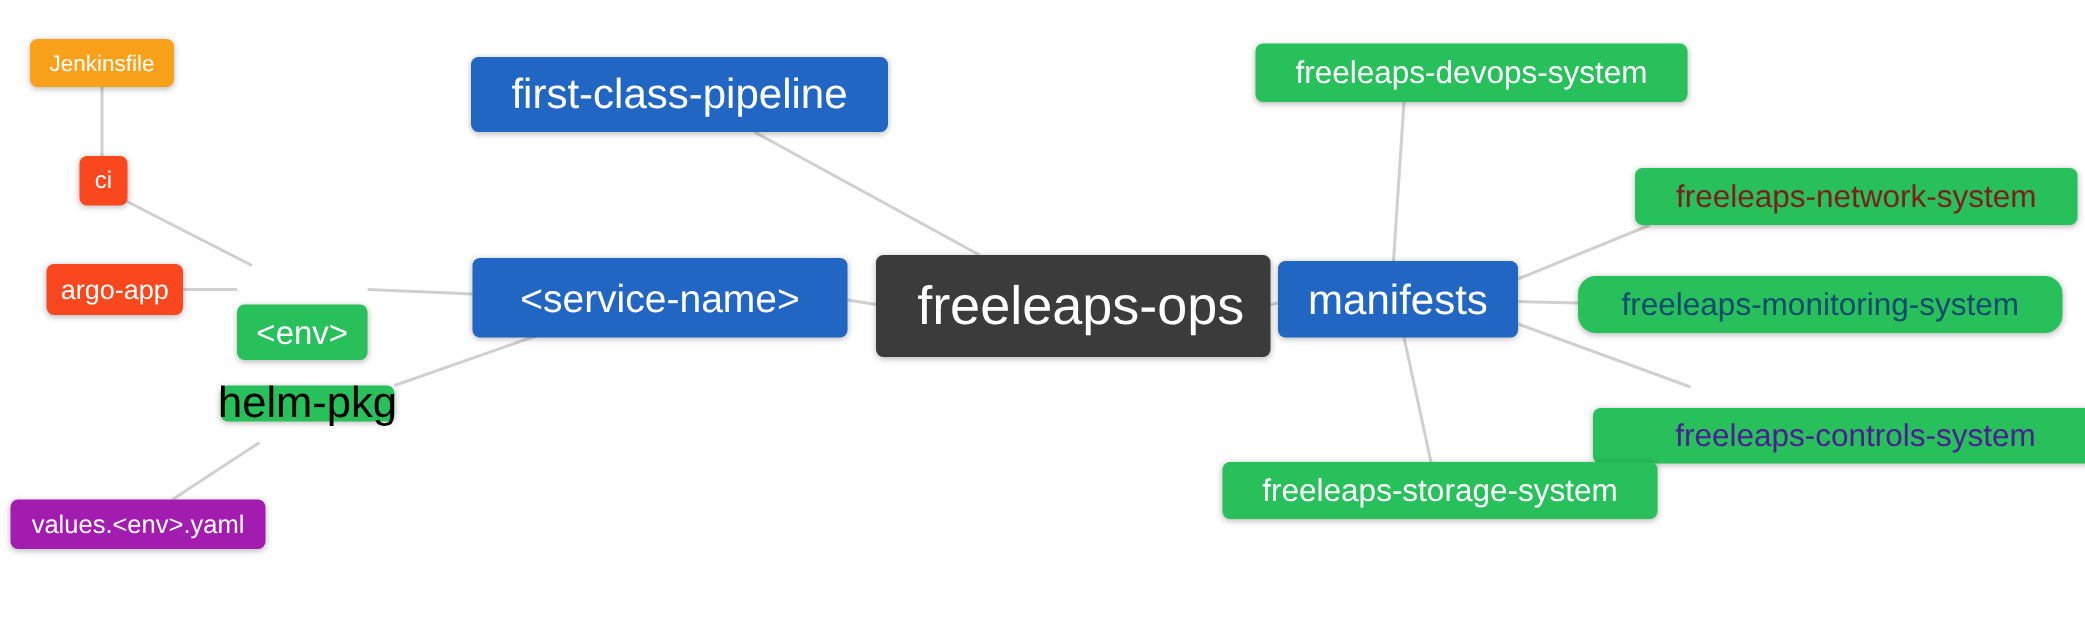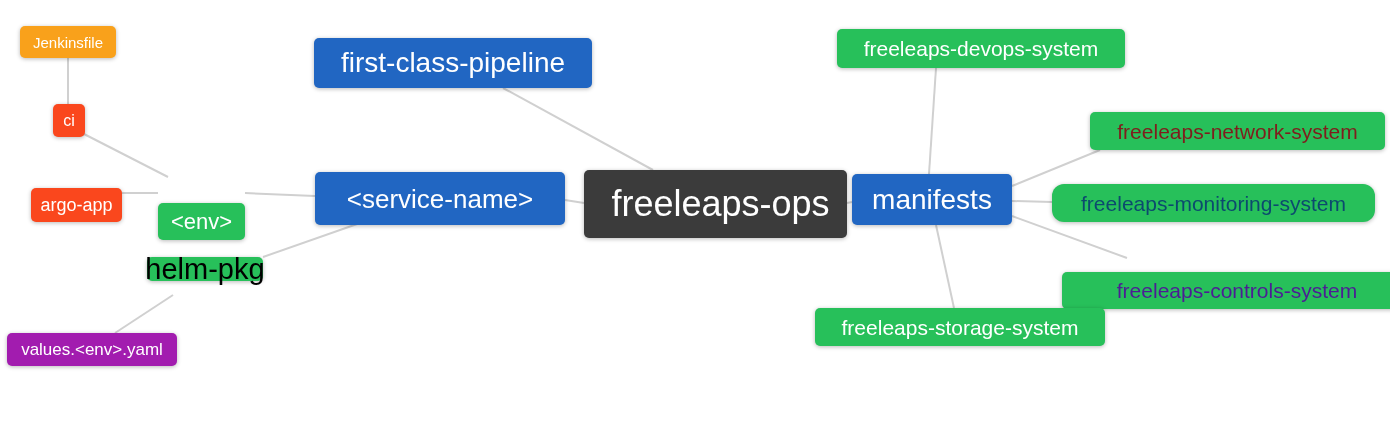--- a/index.html
+++ b/index.html
@@ -41,21 +41,21 @@
       <line x1="847" y1="203" x2="852" y2="202" stroke="#d0d0d0" stroke-width="2"></line>
       <line x1="929" y1="174" x2="936" y2="68" stroke="#d0d0d0" stroke-width="2"></line>
       <line x1="1012" y1="186" x2="1100" y2="150" stroke="#d0d0d0" stroke-width="2"></line>
       <line x1="1012" y1="201" x2="1052" y2="202" stroke="#d0d0d0" stroke-width="2"></line>
       <line x1="1012" y1="216" x2="1127" y2="258" stroke="#d0d0d0" stroke-width="2"></line>
       <line x1="936" y1="225" x2="954" y2="308" stroke="#d0d0d0" stroke-width="2"></line>
     </svg>
   <div id="node-layer">
       <div class="node" style="left: 20px; top: 26px; width: 96px; height: 32px; font-size: 15px; background: rgb(249, 161, 27); color: rgb(255, 255, 255);">Jenkinsfile</div>
       <div class="node" style="left: 53px; top: 104px; width: 32px; height: 33px; font-size: 16px; background: rgb(250, 71, 29); color: rgb(255, 255, 255);">ci</div>
-      <div class="node" style="left: 31px; top: 176px; width: 91px; height: 34px; font-size: 18px; background: rgb(250, 71, 29); color: rgb(255, 255, 255); margin-top: 12px;">argo-app</div>
+      <div class="node" style="left: 31px; top: 176px; width: 91px; height: 34px; font-size: 18px; background: rgb(250, 71, 29); color: rgb(255, 255, 255);">argo-app</div>
       <div class="node" style="left: 158px; top: 175px; width: 87px; height: 37px; font-size: 22px; background: rgb(39, 192, 90); color: rgb(255, 255, 255); margin-top: 28px;">&lt;env&gt;</div>
       <div class="node" style="left: 147px; top: 257px; width: 116px; height: 24px; font-size: 29px; background: rgb(39, 192, 90); color: #000000;">helm-pkg</div>
       <div class="node" style="left: 7px; top: 333px; width: 170px; height: 33px; font-size: 17px; background: #a21caf; color: rgb(255, 255, 255);">values.&lt;env&gt;.yaml</div>
       <div class="node" style="left: 314px; top: 38px; width: 278px; height: 50px; font-size: 28px; background: rgb(33, 102, 194); color: rgb(255, 255, 255);">first-class-pipeline</div>
       <div class="node" style="left: 315px; top: 172px; width: 250px; height: 53px; font-size: 26px; background: rgb(33, 102, 194); color: rgb(255, 255, 255);">&lt;service-name&gt;</div>
       <div class="node" style="left: 584px; top: 170px; width: 263px; height: 68px; font-size: 36px; background: rgb(59, 59, 59); color: rgb(255, 255, 255); padding-left: 10px;">freeleaps-ops</div>
       <div class="node" style="left: 852px; top: 174px; width: 160px; height: 51px; font-size: 28px; background: rgb(33, 102, 194); color: rgb(255, 255, 255);">manifests</div>
       <div class="node" style="left: 797px; top: 29px; width: 288px; height: 39px; font-size: 21px; background: rgb(39, 192, 90); color: rgb(255, 255, 255); margin-left: 40px;">freeleaps-devops-system</div>
       <div class="node" style="left: 1055px; top: 112px; width: 295px; height: 38px; font-size: 21px; background: rgb(39, 192, 90); color: #7f1d1d; margin-left: 35px;">freeleaps-network-system</div>
       <div class="node" style="left: 1052px; top: 184px; width: 323px; height: 38px; font-size: 21px; background: rgb(39, 192, 90); color: #0c4a6e; border-radius: 12px;">freeleaps-monitoring-system</div>

